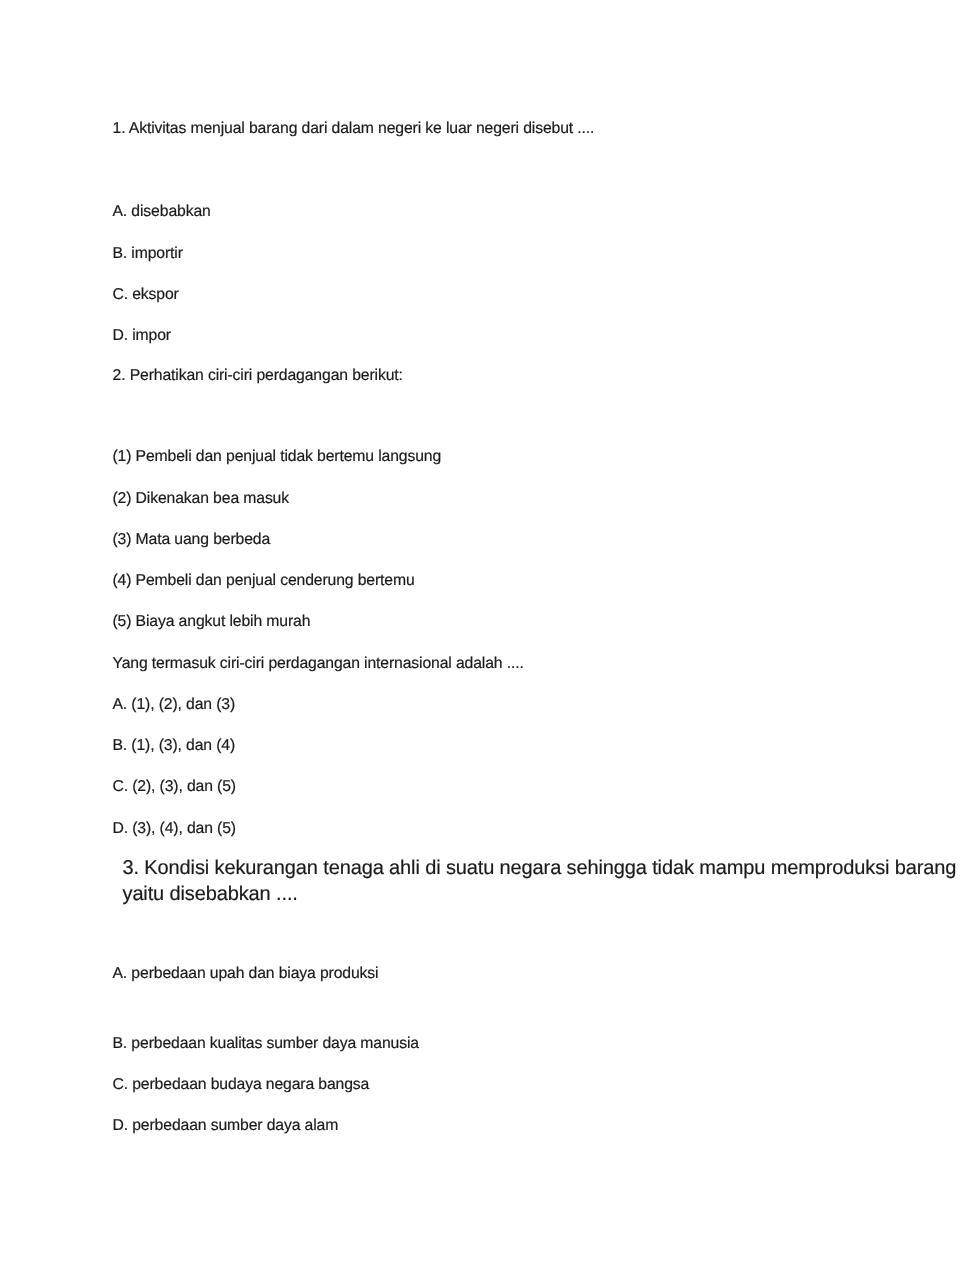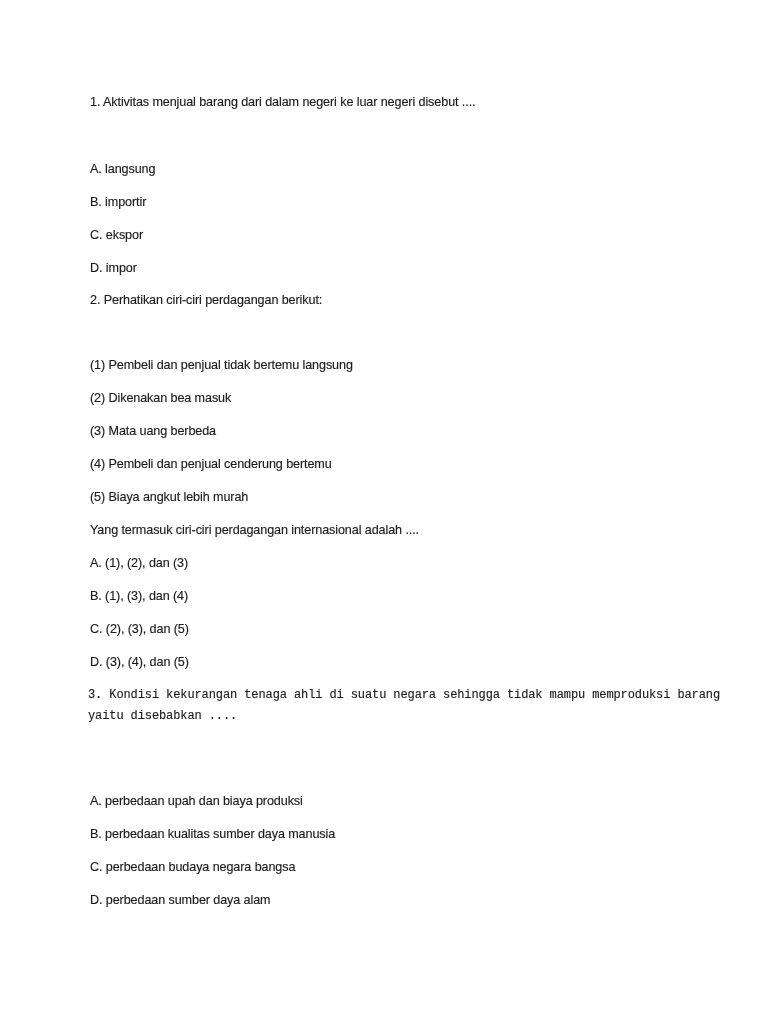--- a/index.html
+++ b/index.html
@@ -25,55 +25,54 @@
       position: absolute;
       left: 90px;
       font-size: 12.6px;
       line-height: 16px;
       white-space: nowrap;
       letter-spacing: -0.1px;
       -webkit-text-stroke: 0.15px #1b1b1b;
     }
     .para {
       position: absolute;
-      left: 88px;
+      left: 98px;
       width: 600px;
-      font-size: 12px;
+      font-size: 16px;
       line-height: 20.5px;
       letter-spacing: -0.1px;
-      font-family: Liberation Mono, monospace;
       -webkit-text-stroke: 0.15px #1b1b1b;
     }
     .para span { display: block; white-space: nowrap; }
   </style>
 </head>
 <body>
 
 <div class="page">
 
   <div class="line" style="top:94px">1. Aktivitas menjual barang dari dalam negeri ke luar negeri disebut ....</div>
-  <div class="line" style="top:161px">A. langsung</div>
+  <div class="line" style="top:161px">A. disebabkan</div>
   <div class="line" style="top:194px">B. importir</div>
   <div class="line" style="top:227px">C. ekspor</div>
   <div class="line" style="top:260px">D. impor</div>
 
   <div class="line" style="top:292px">2. Perhatikan ciri-ciri perdagangan berikut:</div>
   <div class="line" style="top:357px">(1) Pembeli dan penjual tidak bertemu langsung</div>
   <div class="line" style="top:390px">(2) Dikenakan bea masuk</div>
   <div class="line" style="top:423px">(3) Mata uang berbeda</div>
   <div class="line" style="top:456px">(4) Pembeli dan penjual cenderung bertemu</div>
   <div class="line" style="top:489px">(5) Biaya angkut lebih murah</div>
   <div class="line" style="top:522px">Yang termasuk ciri-ciri perdagangan internasional adalah ....</div>
   <div class="line" style="top:555px">A. (1), (2), dan (3)</div>
   <div class="line" style="top:588px">B. (1), (3), dan (4)</div>
   <div class="line" style="top:621px">C. (2), (3), dan (5)</div>
   <div class="line" style="top:654px">D. (3), (4), dan (5)</div>
 
   <div class="para" style="top:685px">
     <span>3. Kondisi kekurangan tenaga ahli di suatu negara sehingga tidak mampu memproduksi barang</span>
     <span>yaitu disebabkan ....</span>
   </div>
-  <div class="line" style="top:793px">A. perbedaan upah dan biaya produksi</div>
+  <div class="line" style="top:770px">A. perbedaan upah dan biaya produksi</div>
   <div class="line" style="top:826px">B. perbedaan kualitas sumber daya manusia</div>
   <div class="line" style="top:859px">C. perbedaan budaya negara bangsa</div>
   <div class="line" style="top:892px">D. perbedaan sumber daya alam</div>
 
 </div>
 
 </body></html>

